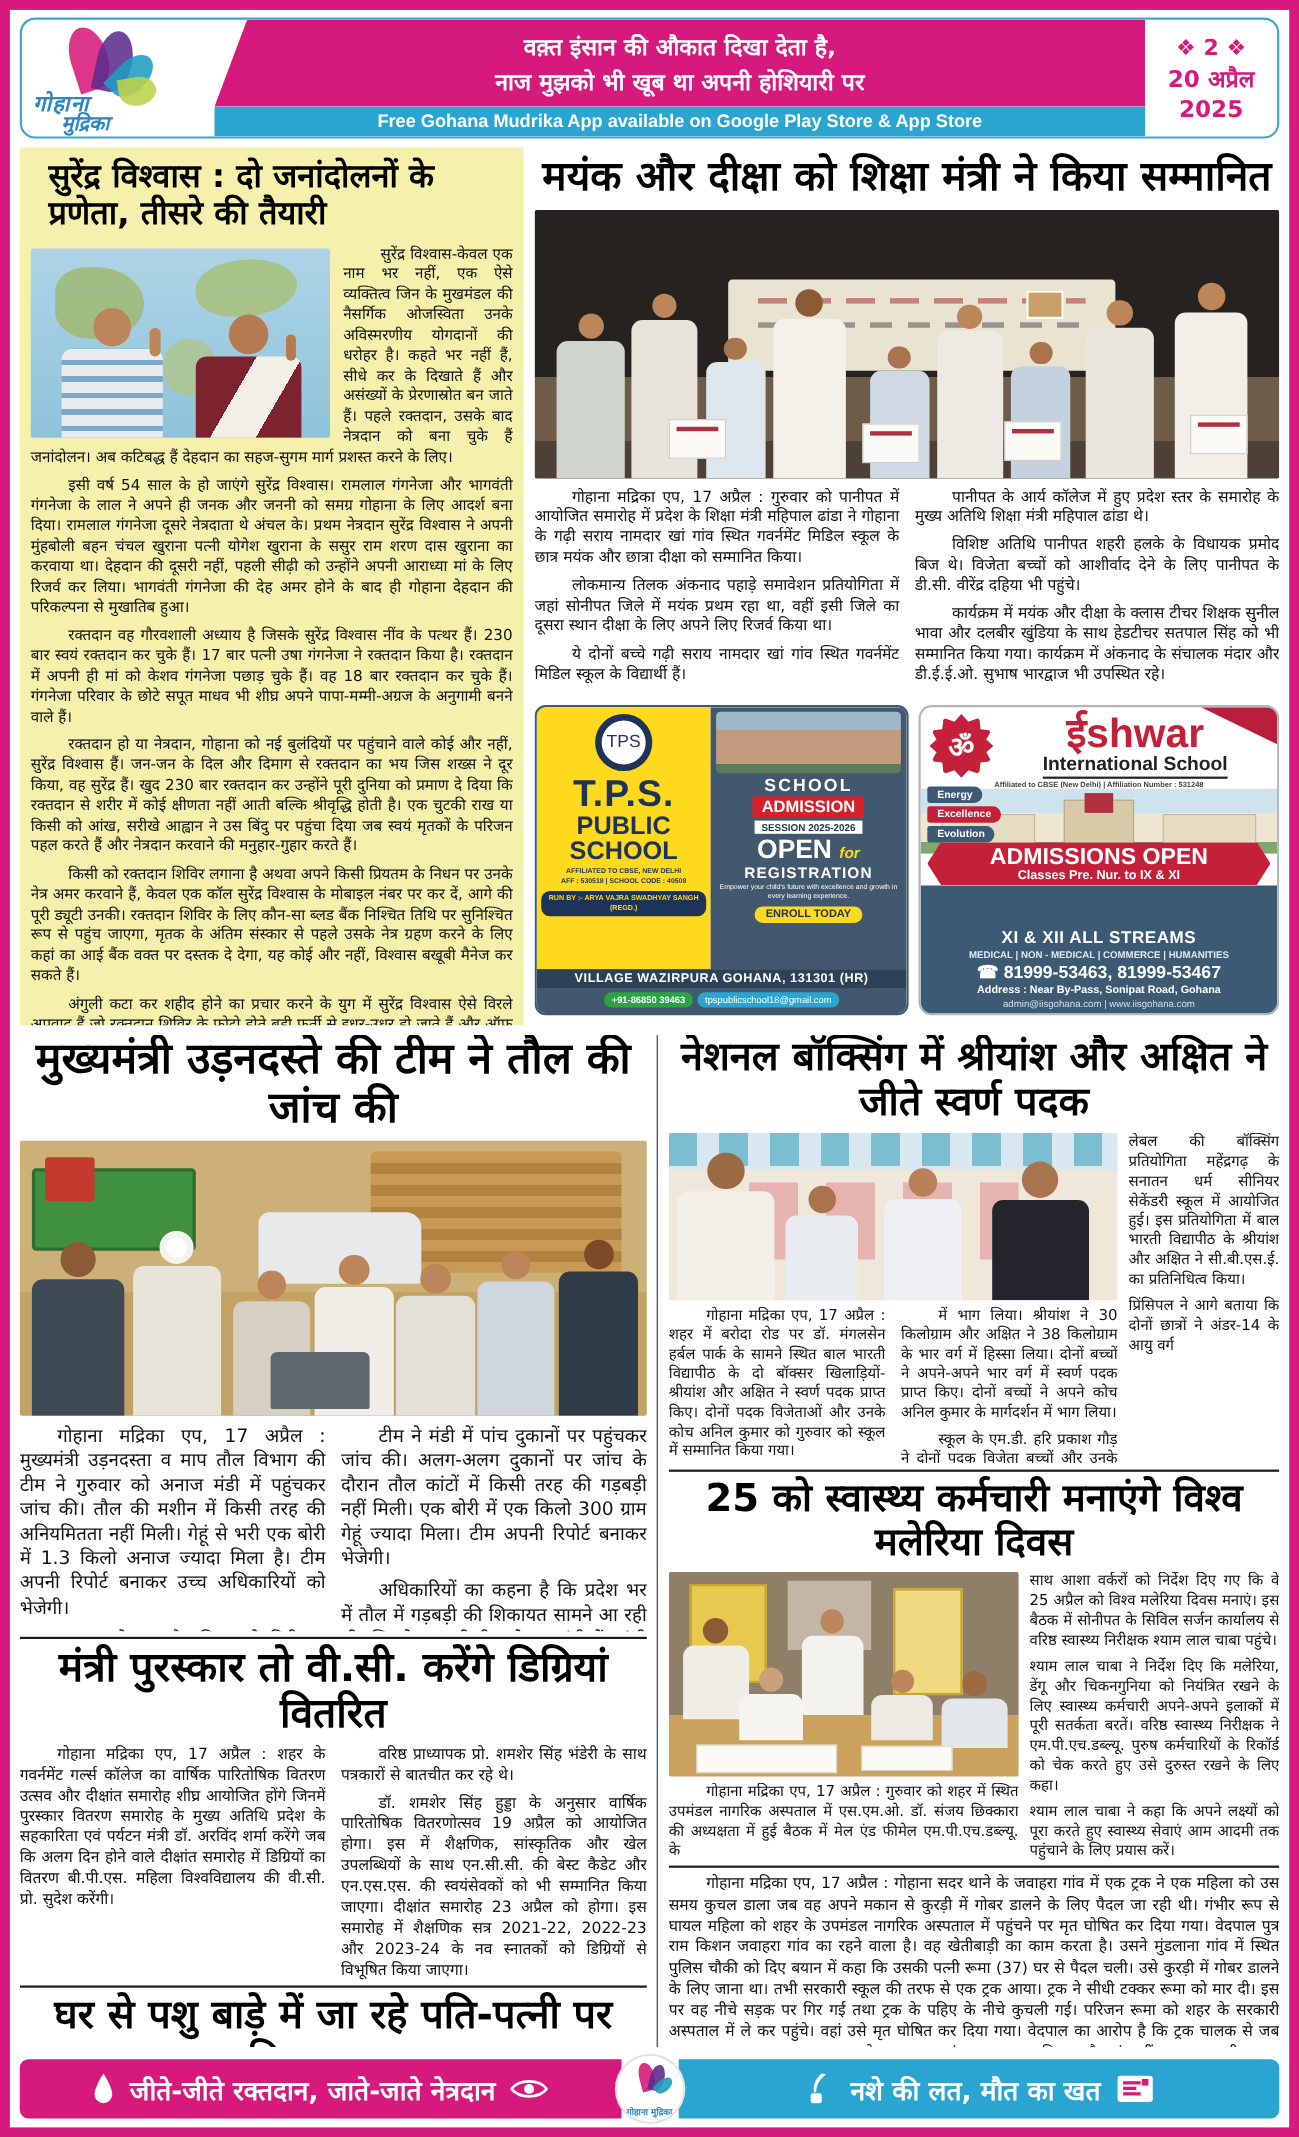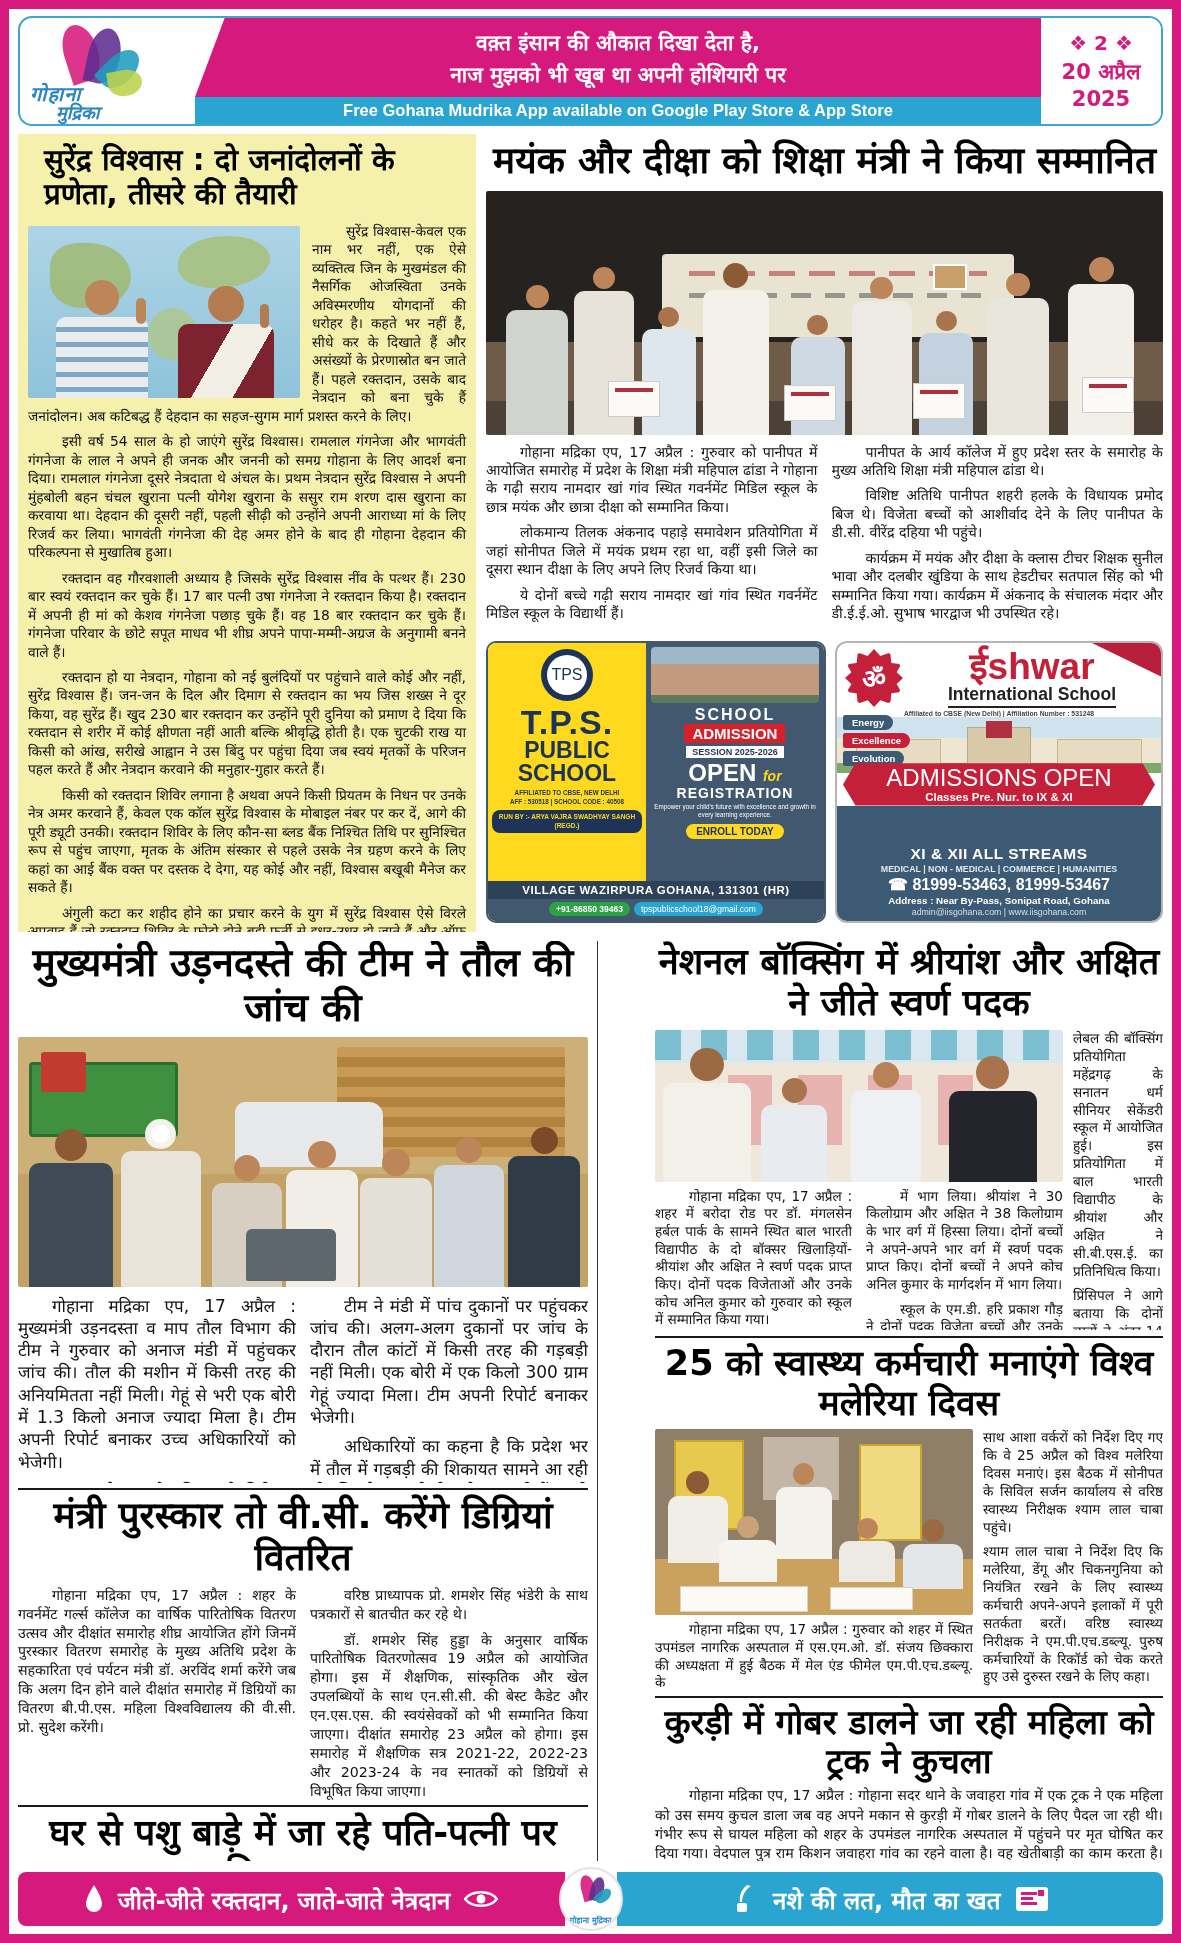--- a/index.html
+++ b/index.html
@@ -99,32 +99,32 @@
       color:#fff; display:flex; align-items:center; justify-content:center; font-size:26px; font-weight:bold; }
   .ish-title { flex:1; text-align:center; }
   .ish-name { color:#c4203a; font-size:37px; font-weight:900; line-height:.95; }
   .ish-sub { color:#222; font-size:17.5px; font-weight:900; border-bottom:2px solid #222; display:inline-block; padding-bottom:1px; }
   .ish-aff { font-size:6.8px; color:#444; text-align:center; font-weight:bold; }
   .ish-badges { position:absolute; left:6px; top:72px; display:flex; flex-direction:column; gap:3px; z-index:3; }
   .ish-badge { color:#fff; font-size:9.5px; font-weight:bold; padding:2px 9px; border-radius:3px 10px 10px 3px; width:max-content; }
   .ish-building { height:62px; background:
       linear-gradient(180deg,#cfe3ee 0 38%, #efe6d2 38% 82%, #7fa86a 82%); position:relative; }
   .ish-ribbon { background:#c4203a; color:#fff; text-align:center; padding:2px 0 3px; clip-path:polygon(0 50%,4% 0,96% 0,100% 50%,96% 100%,4% 100%); margin:-10px 6px 0; position:relative; z-index:4; }
-  .ish-ribbon .big { font-size:24px; font-weight:400; line-height:1.05; }
+  .ish-ribbon .big { font-size:21px; font-weight:700; line-height:1.05; }
   .ish-ribbon .small { font-size:11.5px; font-weight:bold; }
   .ish-bottom { flex:1; background:#3d5a74; color:#fff; text-align:center; padding:3px 4px 4px; display:flex; flex-direction:column; gap:1px; }
   .ish-streams { font-size:15.5px; font-weight:900; letter-spacing:.5px;margin-top:36px; }
   .ish-streamlist { font-size:8.8px; font-weight:bold; color:#dfe9f2; }
   .ish-phone { font-size:16px; font-weight:900; }
   .ish-addr { font-size:9.8px; font-weight:bold; }
   .ish-mail { font-size:8.8px; color:#cfe0ee; }
   
   .row-b { display:flex; gap:10px; margin-top:9px; height:920px; }
   .col-b-left { width:580px; flex:none; border-right:1.5px solid #333; padding-right:9px; overflow:hidden; }
-  .col-b-right { flex:1; overflow:hidden;margin-left:47px; }
+  .col-b-right { flex:1; overflow:hidden; }
   .h-mid { font-size:39px; }
   .udan-photo { height:250px; margin:6px 0 8px; }
   .udan-cols { font-size:17px; line-height:1.31; height:188px; }
   .minister-cols { font-size:14.2px; line-height:1.33; height:214px; margin-top:6px; }
   .boxing-main { display:flex; gap:10px; margin:6px 0 6px; height:300px; }
   .boxing-left { width:408px; flex:none; display:flex; flex-direction:column; }
   .boxing-photo { height:152px; margin-bottom:6px; }
   .boxing-cols { flex:1; font-size:13.6px; line-height:1.3; }
   .boxing-side { flex:1; font-size:13.6px; line-height:1.32; overflow:hidden; }
   .boxing-side p { margin:0 0 6px; text-align:justify; }
@@ -508,21 +508,20 @@
             <p>साथ आशा वर्करों को निर्देश दिए गए कि वे 25 अप्रैल को विश्व मलेरिया दिवस मनाएं। इस बैठक में सोनीपत के सिविल सर्जन कार्यालय से वरिष्ठ स्वास्थ्य निरीक्षक श्याम लाल चाबा पहुंचे।</p>
             <p>श्याम लाल चाबा ने निर्देश दिए कि मलेरिया, डेंगू और चिकनगुनिया को नियंत्रित रखने के लिए स्वास्थ्य कर्मचारी अपने-अपने इलाकों में पूरी सतर्कता बरतें। वरिष्ठ स्वास्थ्य निरीक्षक ने एम.पी.एच.डब्ल्यू. पुरुष कर्मचारियों के रिकॉर्ड को चेक करते हुए उसे दुरुस्त रखने के लिए कहा।</p>
             <p>श्याम लाल चाबा ने कहा कि अपने लक्ष्यों को पूरा करते हुए स्वास्थ्य सेवाएं आम आदमी तक पहुंचाने के लिए प्रयास करें।</p>
           </div>
         </div>
       </div>
 
       <hr class="rule">
 
       <div>
-        <div class="h-xl" style="font-size:34px;">कुरड़ी में गोबर डालने जा रही महिला को ट्रक ने कुचला</div>
         <div class="body-text truck-body">
           <p>गोहाना मद्रिका एप, 17 अप्रैल : गोहाना सदर थाने के जवाहरा गांव में एक ट्रक ने एक महिला को उस समय कुचल डाला जब वह अपने मकान से कुरड़ी में गोबर डालने के लिए पैदल जा रही थी। गंभीर रूप से घायल महिला को शहर के उपमंडल नागरिक अस्पताल में पहुंचने पर मृत घोषित कर दिया गया। वेदपाल पुत्र राम किशन जवाहरा गांव का रहने वाला है। वह खेतीबाड़ी का काम करता है। उसने मुंडलाना गांव में स्थित पुलिस चौकी को दिए बयान में कहा कि उसकी पत्नी रूमा (37) घर से पैदल चली। उसे कुरड़ी में गोबर डालने के लिए जाना था। तभी सरकारी स्कूल की तरफ से एक ट्रक आया। ट्रक ने सीधी टक्कर रूमा को मार दी। इस पर वह नीचे सड़क पर गिर गई तथा ट्रक के पहिए के नीचे कुचली गई। परिजन रूमा को शहर के सरकारी अस्पताल में ले कर पहुंचे। वहां उसे मृत घोषित कर दिया गया। वेदपाल का आरोप है कि ट्रक चालक से जब उसका नाम पूछा गया था, तब उसने अपना नाम कंवरभान पुत्र ऋषिराम और गांव जींद का कलावती बताया था।</p>
         </div>
       </div>
     </div>
   </div>
 
   <div class="footer">
     <div class="foot-left">
       <svg width="20" height="30" viewBox="0 0 20 30">

